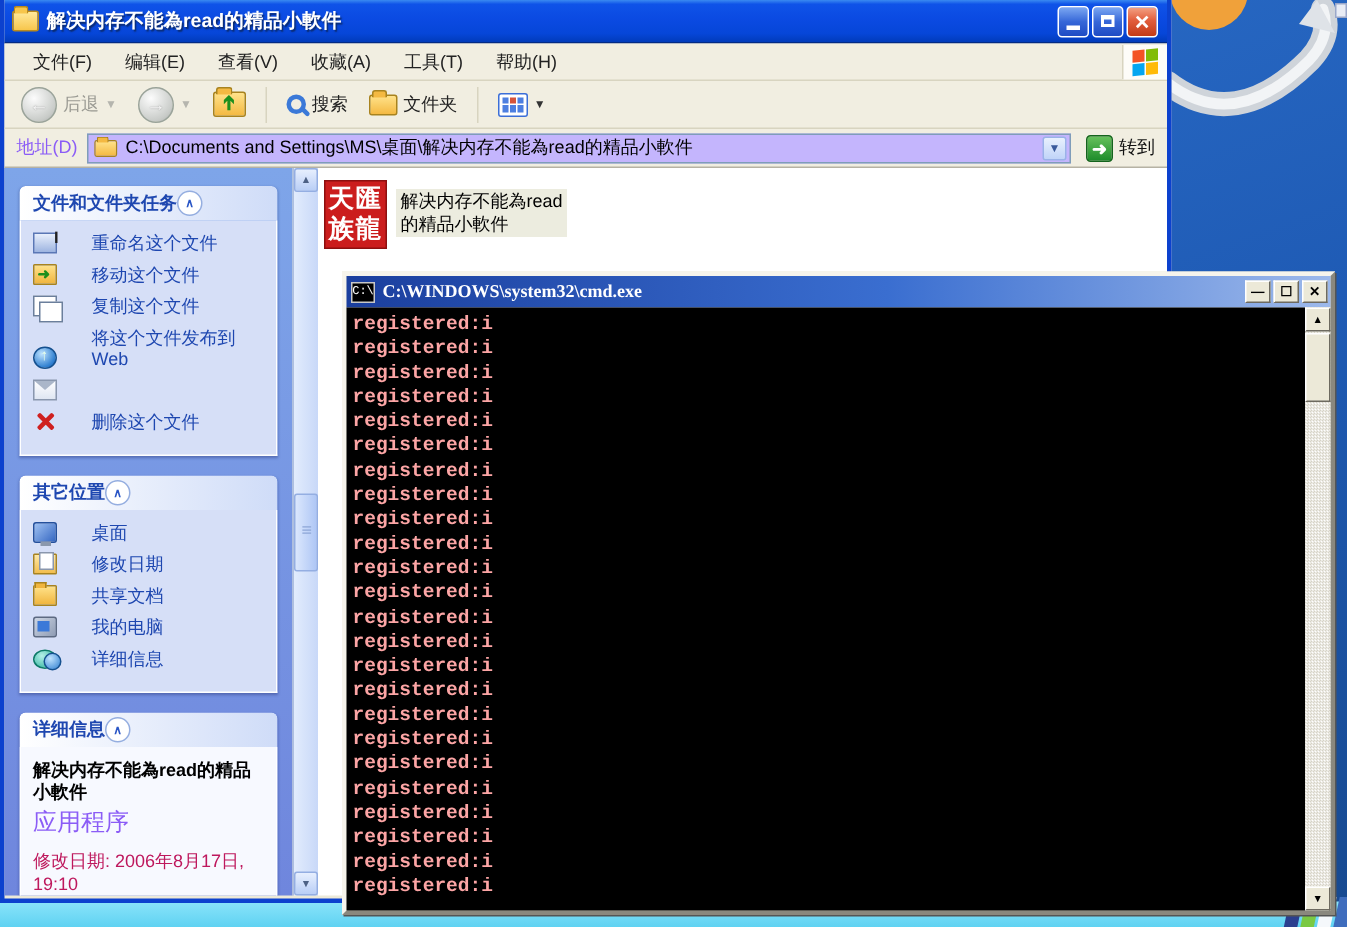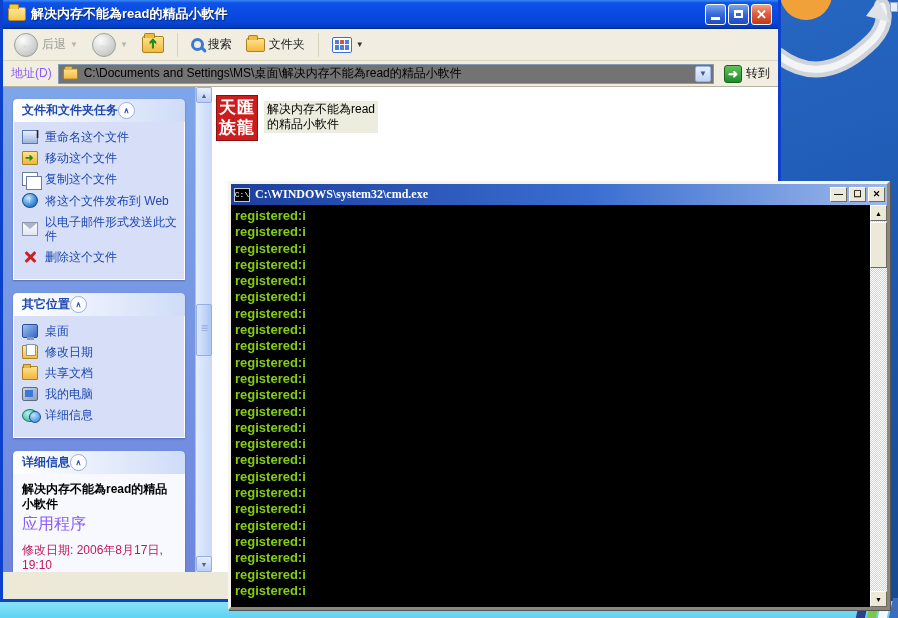--- a/index.html
+++ b/index.html
@@ -53,37 +53,37 @@
   .magnifier { width:13px; height:13px; border:3px solid #3b79d8; border-radius:50%; position:relative; }
   .magnifier::after { content:""; position:absolute; width:7px; height:3px; background:#3b79d8; transform:rotate(45deg); right:-6px; bottom:-3px; border-radius:2px; }
   .mini-folder { width:19px; height:14px; position:relative; background:linear-gradient(180deg,#ffe28a,#f4b942); border:1px solid #a8831f; border-radius:2px; }
   .mini-folder::before { content:""; position:absolute; top:-4px; left:1px; width:8px; height:4px; background:#f4b942; border:1px solid #a8831f; border-bottom:none; border-radius:2px 2px 0 0; }
   .views-icon { width:20px; height:16px; border:1px solid #3b6ed8; border-radius:2px; background:#fff; display:grid; grid-template-columns:1fr 1fr 1fr; gap:1px; padding:2px; }
   .views-icon i { background:#4d7fe0; }
   .views-icon i:nth-child(2) { background:#d6543a; }
 
   .addressbar { height:26px; background:#f1eee1; border-bottom:1px solid #b6b2a4; display:flex; align-items:center; padding:0 4px 0 8px; gap:6px; }
   .addr-label { font-size:12px; color:#8b5cf6; white-space:nowrap; }
-  .addr-input { flex:1; height:20px; background:#737373; border:1px solid #7f9db9; display:flex; align-items:center; padding:0 2px; gap:4px; overflow:hidden; }
+  .addr-input { flex:1; height:20px; background:#c4b5fd; border:1px solid #7f9db9; display:flex; align-items:center; padding:0 2px; gap:4px; overflow:hidden; }
   .addr-text { font-size:12px; color:#000; white-space:nowrap; overflow:hidden; flex:1; }
   .addr-drop { width:16px; height:16px; background:linear-gradient(180deg,#e8f0fd,#c0d4f8); border:1px solid #9ab2e8; border-radius:2px; display:flex; align-items:center; justify-content:center; font-size:8px; color:#3a5a9c; }
   .go-btn { display:flex; align-items:center; gap:4px; font-size:12px; color:#111; padding:1px 4px; }
   .go-icon { width:18px; height:18px; border-radius:3px; background:linear-gradient(180deg,#66c15c,#1d8c2a); border:1px solid #14641d; color:#fff; font-weight:bold; display:flex; align-items:center; justify-content:center; font-size:12px; }
 
   .explorer-body { display:flex; height:485px; }
 
   
   .taskpane { width:192px; background:linear-gradient(180deg,#7ea5e9 0%,#6f86dd 100%); padding:12px 10px 0 10px; overflow:hidden; }
   .panel { border-radius:4px 4px 0 0; margin-bottom:13px; overflow:hidden; box-shadow:0 1px 2px rgba(20,30,90,.35); }
   .panel-header { height:23px; background:linear-gradient(90deg,#ffffff,#cfdcf8); display:flex; align-items:center; padding:0 6px 0 9px; border-radius:4px 4px 0 0; }
   .panel-title { color:#1e47b0; font-weight:bold; font-size:12px; }
   .chevron-btn { width:17px; height:17px; border-radius:50%; background:#fff; border:1px solid #95aee0; color:#2a56c6; display:flex; flex-direction:column; align-items:center; justify-content:center; line-height:4px; font-size:8px; font-weight:bold; }
   .panel-body { background:#d6dff7; border:1px solid #fff; border-top:none; padding:8px 6px 8px 8px; }
   .panel-body.white { background:#f7f9ff; }
-  .task-link { display:flex; align-items:center; gap:7px; margin-bottom:7px; cursor:pointer; }
+  .task-link { display:flex; align-items:flex-end; gap:23px; margin-bottom:7px; cursor:pointer; }
   .task-label { font-size:12px; color:#1e47b0; line-height:14px; }
   .ic { width:16px; height:14px; flex:0 0 16px; position:relative; margin-top:0; }
 
   .rename-icon { background:linear-gradient(180deg,#e8effc,#9db4e0); border:1px solid #5a77b5; }
   .rename-icon::after { content:"I"; position:absolute; right:-2px; top:-3px; font-size:11px; font-weight:bold; color:#222; }
   .move-icon { background:linear-gradient(180deg,#ffe28a,#f0b53e); border:1px solid #a8831f; border-radius:1px; }
   .move-icon::after { content:"➜"; position:absolute; left:2px; top:0px; color:#1d8f1d; font-size:10px; font-weight:bold; }
   .copy-icon { background:#fff; border:1px solid #6b7f9c; }
   .copy-icon::after { content:""; position:absolute; left:3px; top:3px; width:14px; height:12px; background:#fff; border:1px solid #6b7f9c; }
   .publish-icon { border-radius:50%; width:15px; height:15px; background:radial-gradient(circle at 35% 30%,#bfe3ff,#2f7fd0 70%,#1b5ca3); border:1px solid #16518f; }
@@ -124,21 +124,21 @@
   #cmdwin { position:absolute; left:228px; top:181px; width:662px; height:429px;
     background:#ece9d8; border:3px solid; border-color:#f6f4ec #8a887e #8a887e #f6f4ec; box-shadow:1px 1px 0 #555; }
   .cmd-titlebar { height:21px; display:flex; align-items:center; padding:0 2px 0 3px;
     background:linear-gradient(90deg,#1b3f9e 0%,#3a6ed0 55%,#9db9eb 100%); }
   .cmd-icon { width:16px; height:14px; background:#000; border:1px solid #c8c8c8; color:#fff; font-size:8px; font-family:"Liberation Mono",monospace; display:flex; align-items:center; justify-content:center; }
   .cmd-title-text { color:#fff; font-weight:bold; font-size:12px; margin-left:5px; flex:1; white-space:nowrap; overflow:hidden; font-family:Liberation Serif, serif; }
   .cmd-btns { display:flex; gap:2px; }
   .cmd-btn { width:17px; height:15px; background:#ece9d8; border:1px solid; border-color:#fff #6d6a60 #6d6a60 #fff; color:#000; font-size:9px; font-weight:bold; display:flex; align-items:center; justify-content:center; line-height:1; }
   .cmd-body { position:absolute; top:21px; left:0; right:0; bottom:0; background:#000; display:flex; }
   .cmd-text { flex:1; padding:3px 2px 0 4px; overflow:hidden; }
-  .cmd-line { font-family:Liberation Sans, sans-serif; font-size:13px; font-weight:bold; color:#84cc16; line-height:16.3px; white-space:pre; }
+  .cmd-line { font-family:Liberation Mono, monospace; font-size:13px; font-weight:bold; color:#fca5a5; line-height:16.3px; white-space:pre; }
   .cmd-scroll { width:17px; background:#ece9d8; background-image:repeating-conic-gradient(#fff 0% 25%, #d6d3c6 0% 50%); background-size:2px 2px; display:flex; flex-direction:column; }
   .cmd-scroll-btn { height:16px; background:#ece9d8; border:1px solid; border-color:#fff #6d6a60 #6d6a60 #fff; color:#000; font-size:7px; display:flex; align-items:center; justify-content:center; flex:0 0 16px; }
   .cmd-thumb { height:46px; background:#ece9d8; border:1px solid; border-color:#fff #6d6a60 #6d6a60 #fff; margin-top:1px; }
   .cmd-scroll .spacer { flex:1; }
 </style>
 </head>
 <body>
 
 <div id="stage">
 
@@ -165,20 +165,34 @@
         <span class="xp-btn">
             <span class="minbar"></span>
           </span>
         <span class="xp-btn">
             <span class="maxbox"></span>
           </span>
         <span class="xp-btn close">✕</span>
       </span>
     </div>
 
+    <div class="menubar">
+      <span>
+        
+      <span class="menu-item">文件(F)</span><span class="menu-item">编辑(E)</span><span class="menu-item">查看(V)</span><span class="menu-item">收藏(A)</span><span class="menu-item">工具(T)</span><span class="menu-item">帮助(H)</span></span>
+      <span class="menubar-spacer"></span>
+      <span class="winflag">
+        <span class="flag-grid">
+            <i style="background:#f35325"></i>
+            <i style="background:#81bc06"></i>
+            <i style="background:#05a6f0"></i>
+            <i style="background:#ffba08"></i>
+          </span>
+      </span>
+    </div>
 
     <div class="toolbar">
       <span class="tool-btn">
         <span class="nav-circle">
             <span class="arr">←</span>
           </span>
         <span>后退</span>
         <span class="drop-caret">▼</span>
       </span>
       <span class="tool-btn">
@@ -251,21 +265,20 @@
                 <span class="task-label">复制这个文件</span>
               </div>
 
               <div class="task-link">
                 <span class="ic publish-icon"></span>
                 <span class="task-label">将这个文件发布到 Web</span>
               </div>
 
               <div class="task-link">
                 <span class="ic email-icon"></span>
-                <span class="task-label">以电子邮件形式发送此文件</span>
               </div>
 
               <div class="task-link">
                 <span class="ic delete-icon"></span>
                 <span class="task-label">删除这个文件</span>
               </div>
             </div>
         </div>
 
         <div class="panel">

